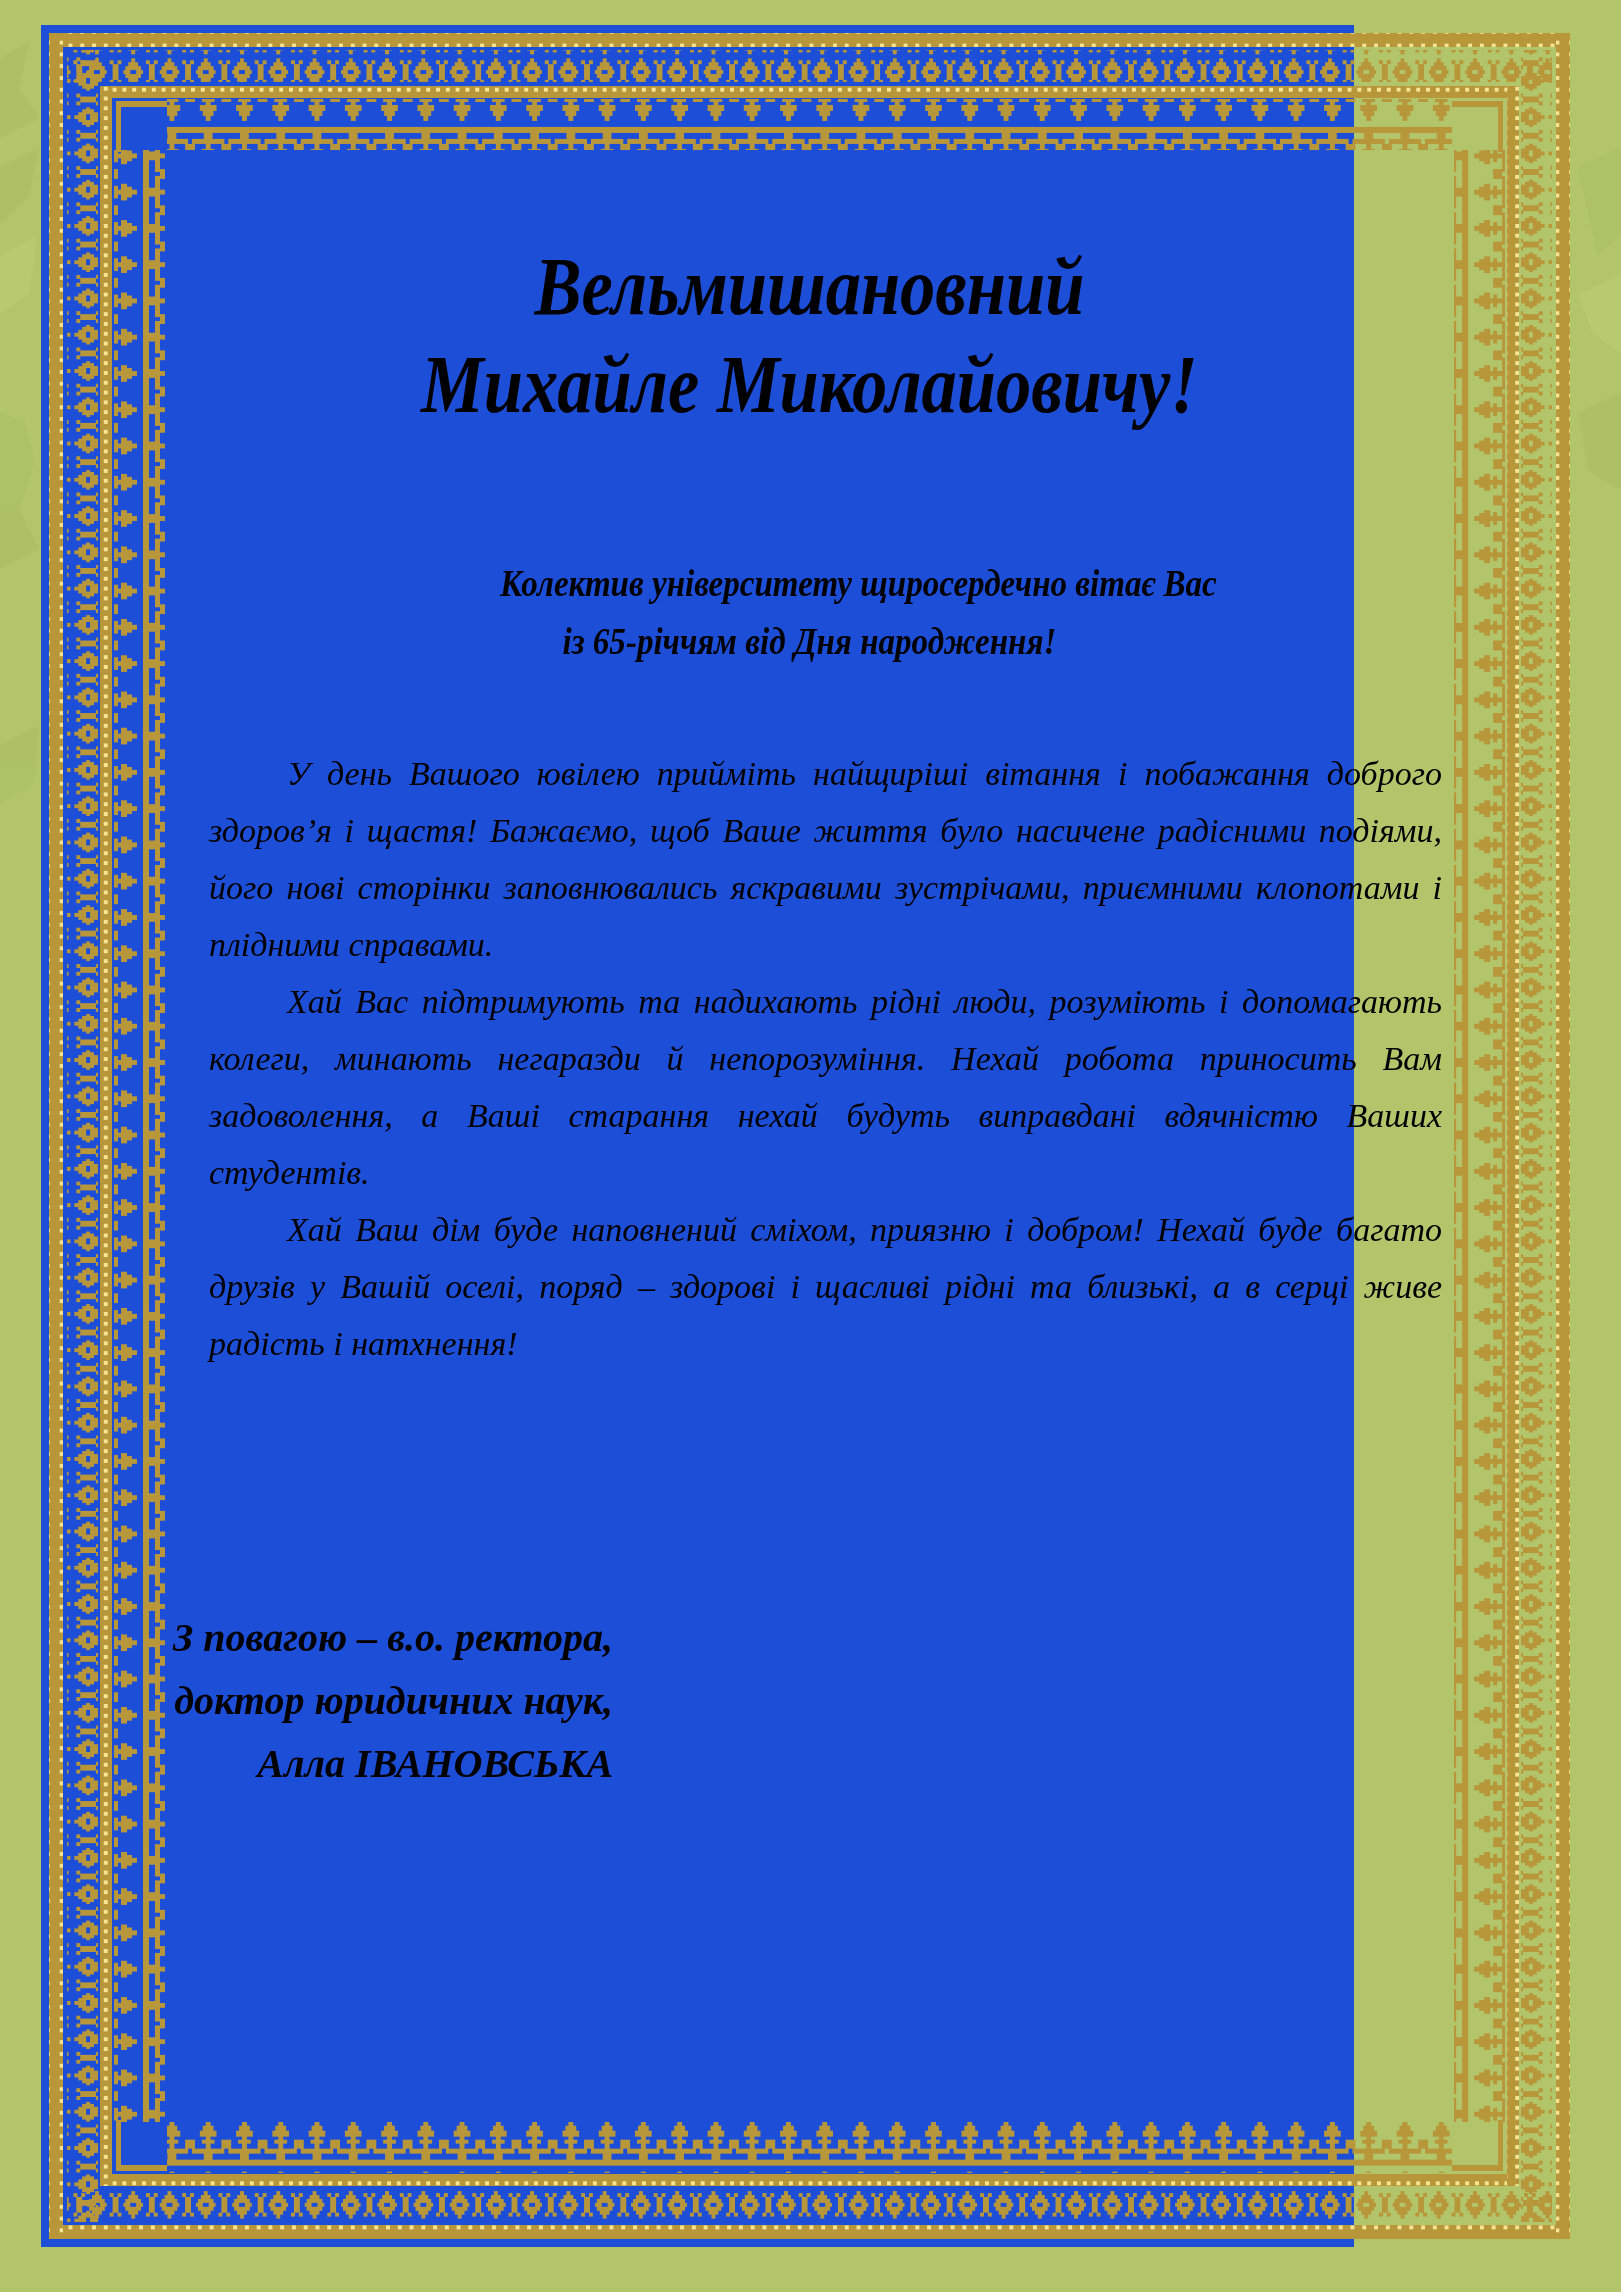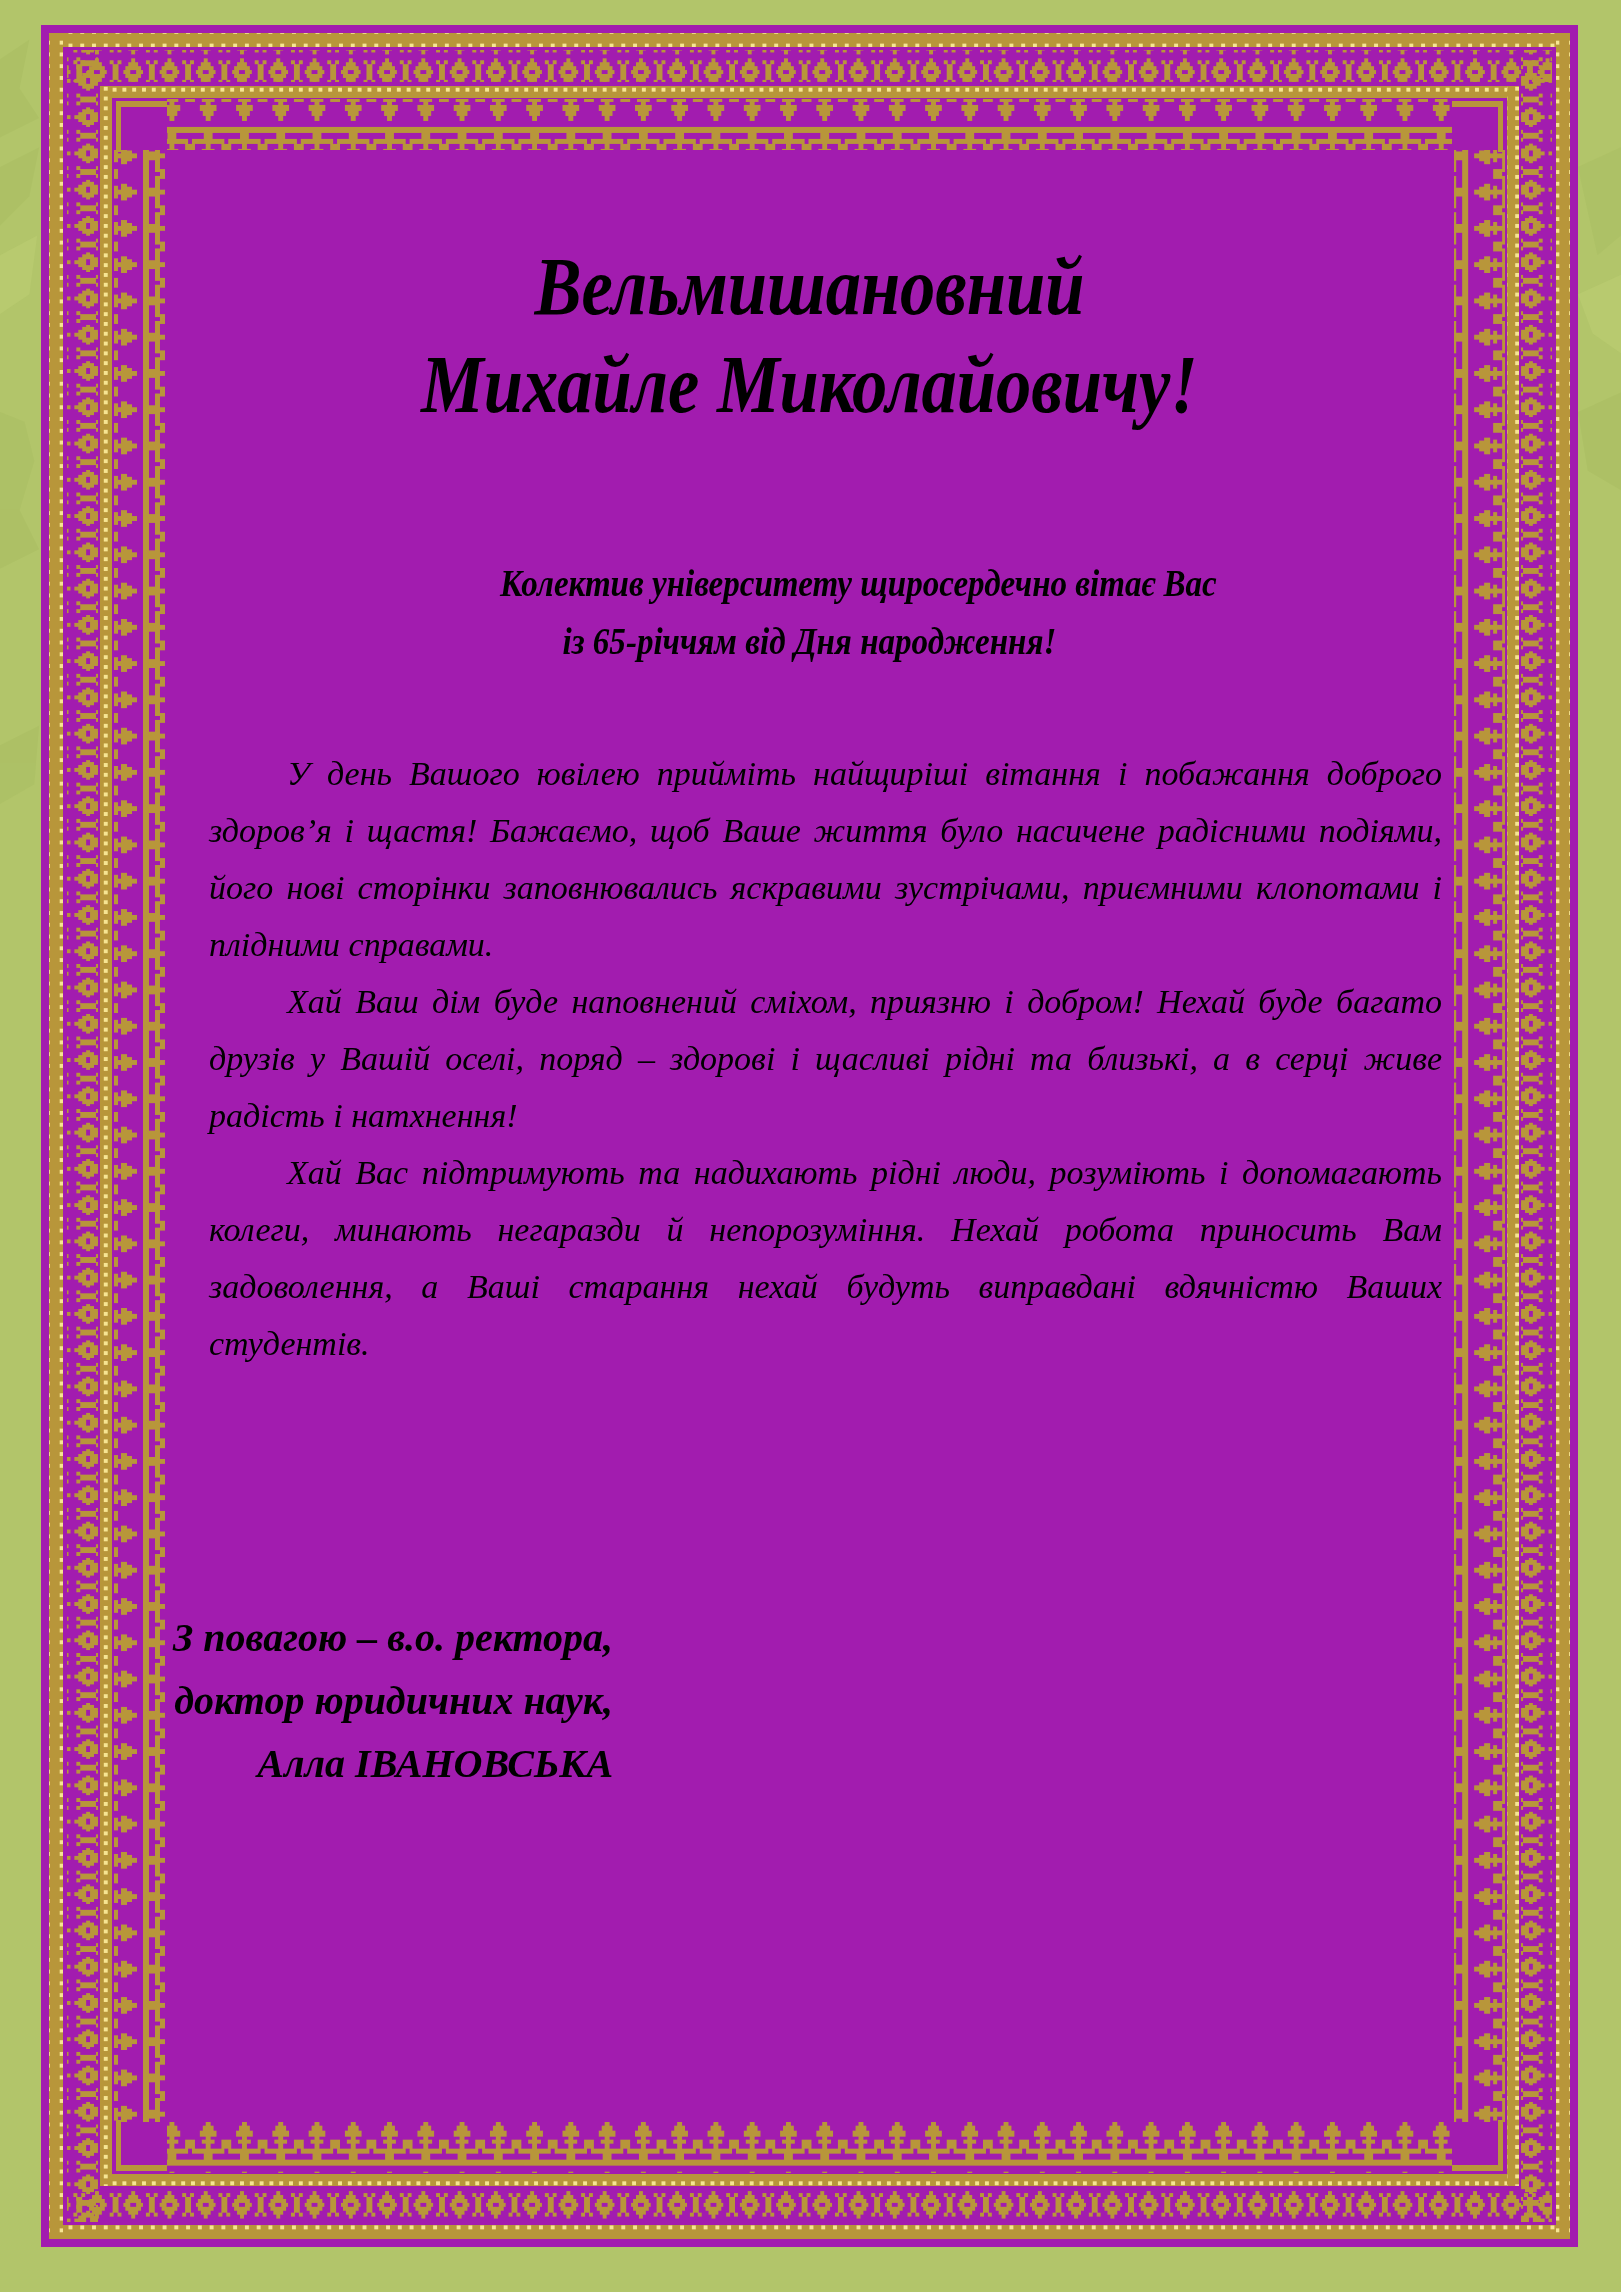--- a/index.html
+++ b/index.html
@@ -5,22 +5,22 @@
   html, body { margin: 0; padding: 0; }
   body {
     width: 1621px; height: 2293px; position: relative; overflow: hidden;
     background: #b2c56a;
     font-family: "Liberation Serif", serif;
   }
   .bg-leaf {
     position: absolute; left: 0; top: 0; width: 1621px; height: 2293px;
   }
   .page {
-    position: absolute; left: 41px; top: 24.5px; width: 1537px; height: 2222px;
-    background: #a21caf;
+    position: absolute; left: 41px; top: 24.5px; width: 1313px; height: 2222px;
+    background: #1d4ed8;
     text-decoration: underline;
   }
   .border-svg { position: absolute; left: 0; top: 0; width: 1537px; height: 2222px; }
   .content { position: absolute; left: 0; top: 0; width: 1537px; height: 2222px; }
 
   .title {
     position: absolute; left: 0; width: 1537px; text-align: center;
     font-family: "Liberation Serif", serif;
     font-weight: bold; font-style: italic; color: #000;
     font-size: 82px; line-height: 1;
@@ -219,22 +219,22 @@
 
   <div class="content">
     <h1 class="title l1">Вельмишановний</h1>
     <h1 class="title l2">Михайле Миколайовичу!</h1>
 
     <div class="subtitle l1">Колектив університету щиросердечно вітає Вас</div>
     <div class="subtitle l2">із 65-річчям від Дня народження!</div>
 
     <div class="body-text">
       <p>У день Вашого ювілею прийміть найщиріші вітання і побажання доброго здоров’я і щастя! Бажаємо, щоб Ваше життя було насичене радісними подіями, його нові сторінки заповнювались яскравими зустрічами, приємними клопотами і плідними справами.</p>
+      <p>Хай Вас підтримують та надихають рідні люди, розуміють і допомагають колеги, минають негаразди й непорозуміння. Нехай робота приносить Вам задоволення, а Ваші старання нехай будуть виправдані вдячністю Ваших студентів.</p>
       <p>Хай Ваш дім буде наповнений сміхом, приязню і добром! Нехай буде багато друзів у Вашій оселі, поряд – здорові  і щасливі рідні та близькі, а в серці живе  радість і натхнення!</p>
-      <p>Хай Вас підтримують та надихають рідні люди, розуміють і допомагають колеги, минають негаразди й непорозуміння. Нехай робота приносить Вам задоволення, а Ваші старання нехай будуть виправдані вдячністю Ваших студентів.</p>
     </div>
 
     <div class="signature">
       <div>З повагою – в.о. ректора,</div>
       <div>доктор юридичних наук,</div>
       <div>Алла ІВАНОВСЬКА</div>
     </div>
   </div>
 </div>
 

